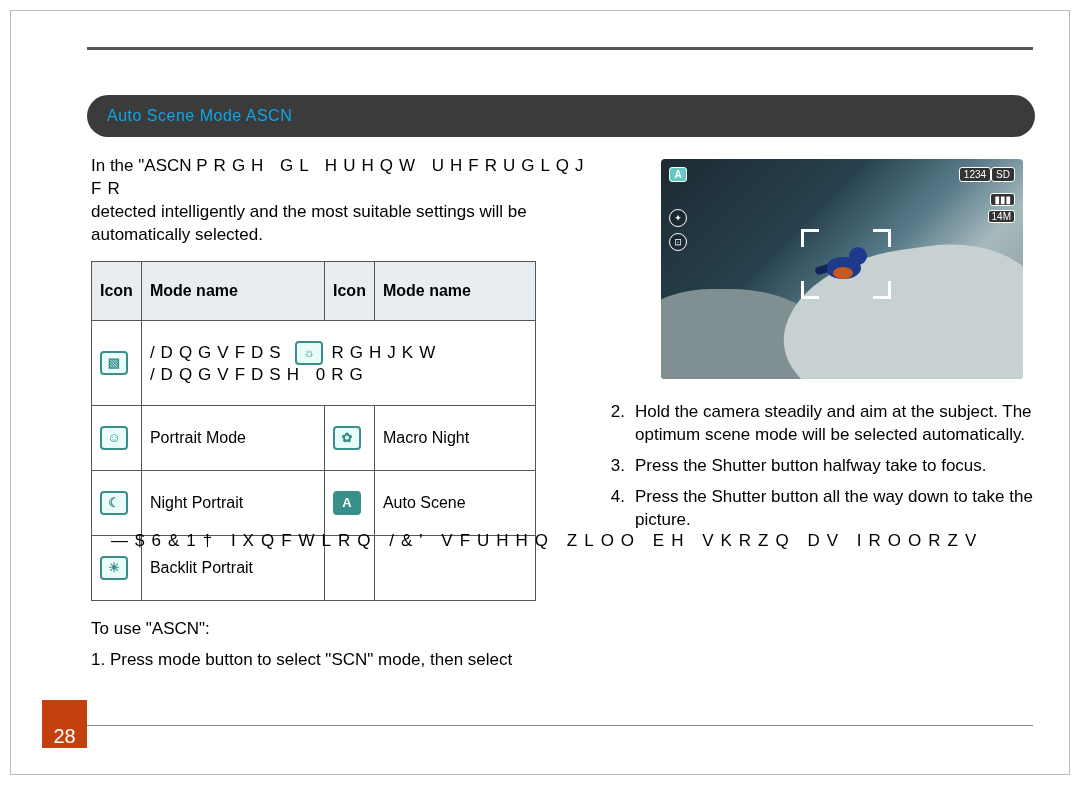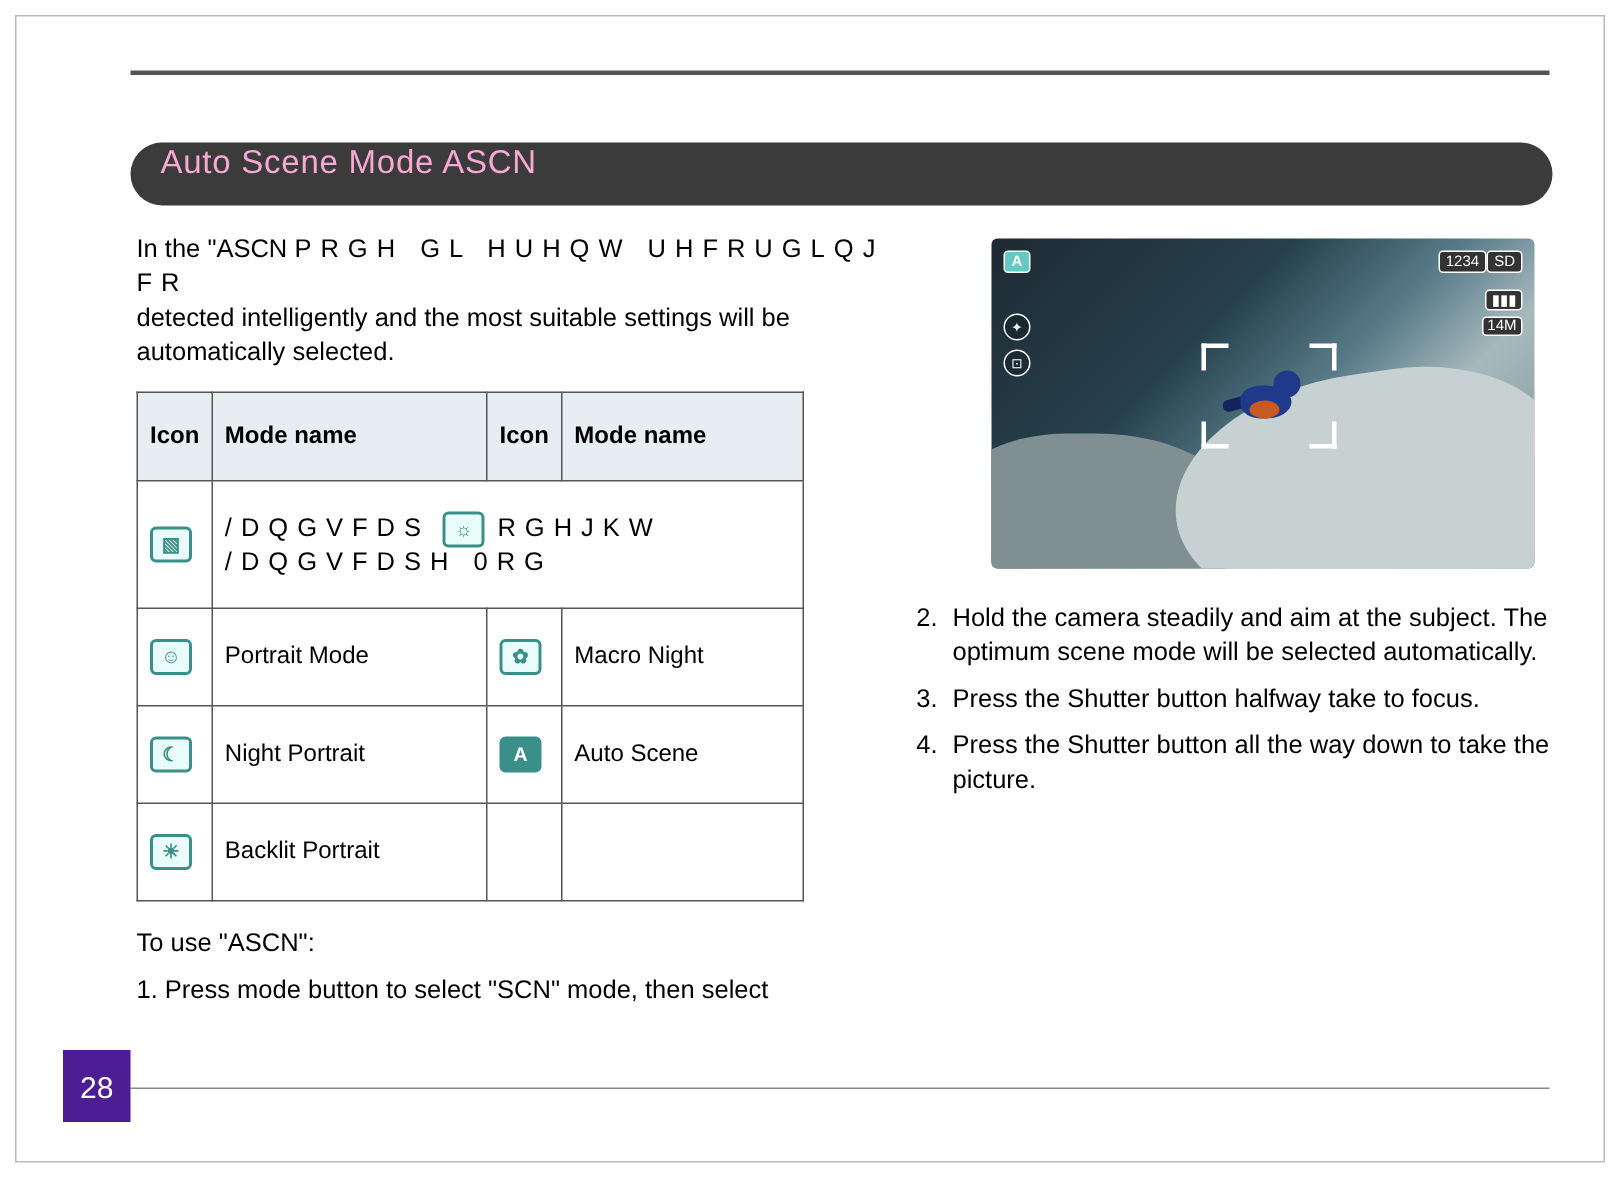--- a/index.html
+++ b/index.html
@@ -21,39 +21,40 @@
   .bottom-rule {
     position: absolute;
     left: 76px; right: 36px; bottom: 48px;
     height: 0;
     border-top: 1px solid #888;
   }
   .page-num-box {
     position: absolute;
     left: 31px; bottom: 26px;
     width: 45px; height: 48px;
-    background: #4c1d95;
+    background: #c2410c;
     color: #fff;
     font-size: 20px;
     display: flex;
     align-items: flex-end;
     justify-content: center;
-    padding-bottom: 10px;
+    padding-bottom: 0;
   }
   .section-pill {
     position: absolute;
     left: 76px; top: 84px;
     width: 948px;
     height: 42px;
     background: #3b3b3b;
     border-radius: 21px;
-    color: #f9a8d4;
-    font-size: 22px;
+    color: #0ea5e9;
+    font-size: 16px;
     font-weight: 500;
     display: flex;
+    align-items: center;
     padding-left: 20px;
     letter-spacing: 0.5px;
   }
   .left-col {
     position: absolute;
     left: 80px; top: 144px;
     width: 540px;
   }
   .intro-text { font-size: 17px; line-height: 1.35; }
   .garbled { letter-spacing: 6px; font-size: 17px; }
@@ -184,20 +185,21 @@
         <td class="icon-cell"></td>
         <td></td>
       </tr>
     </tbody>
       </table>
 
     <div class="use-ascn">To use "ASCN":</div>
     <div class="ol-text">1.   Press mode button to select "SCN" mode, then select</div>
   </div>
 
+  <div class="full-width-garbled">—$6&amp;1†  IXQFWLRQ  /&amp;' VFUHHQ ZLOO EH VKRZQ DV IROORZV</div>
 
   <div class="cam">
     <div class="rock2"></div>
     <div class="rock1"></div>
     <div class="bird">
       <div class="tail"></div>
         <div class="body"></div>
         <div class="belly"></div>
         <div class="head"></div>
     </div>

